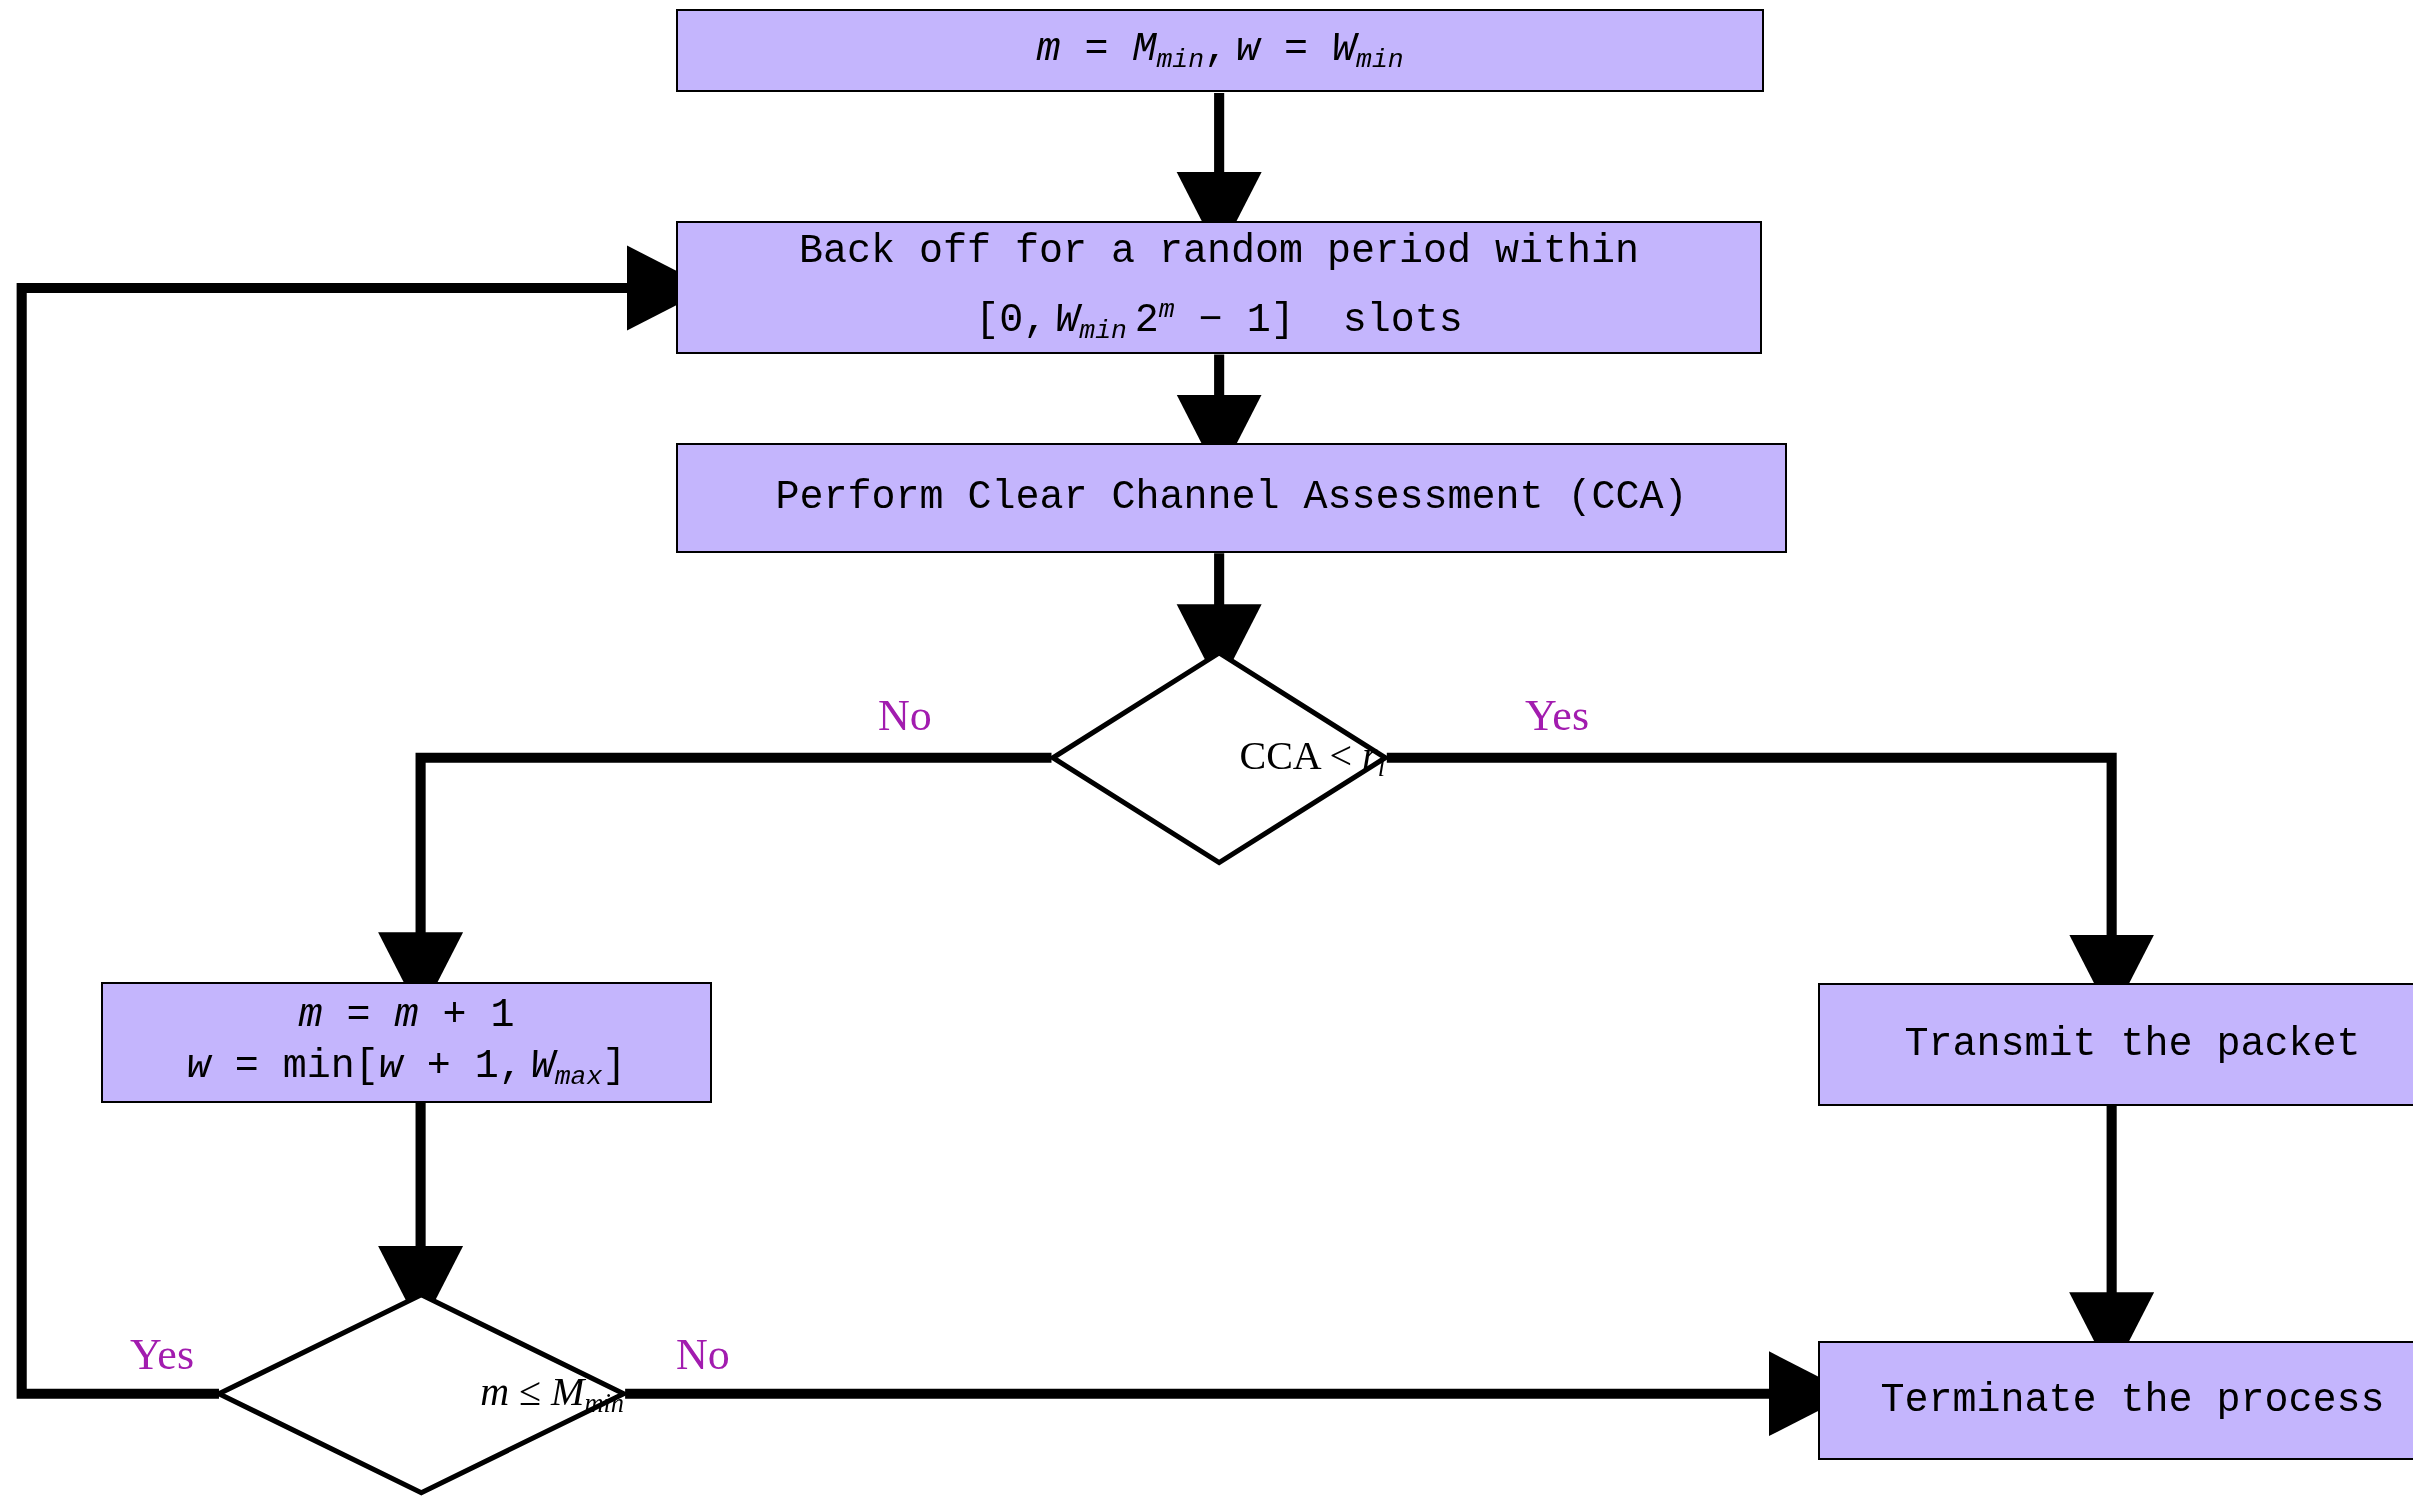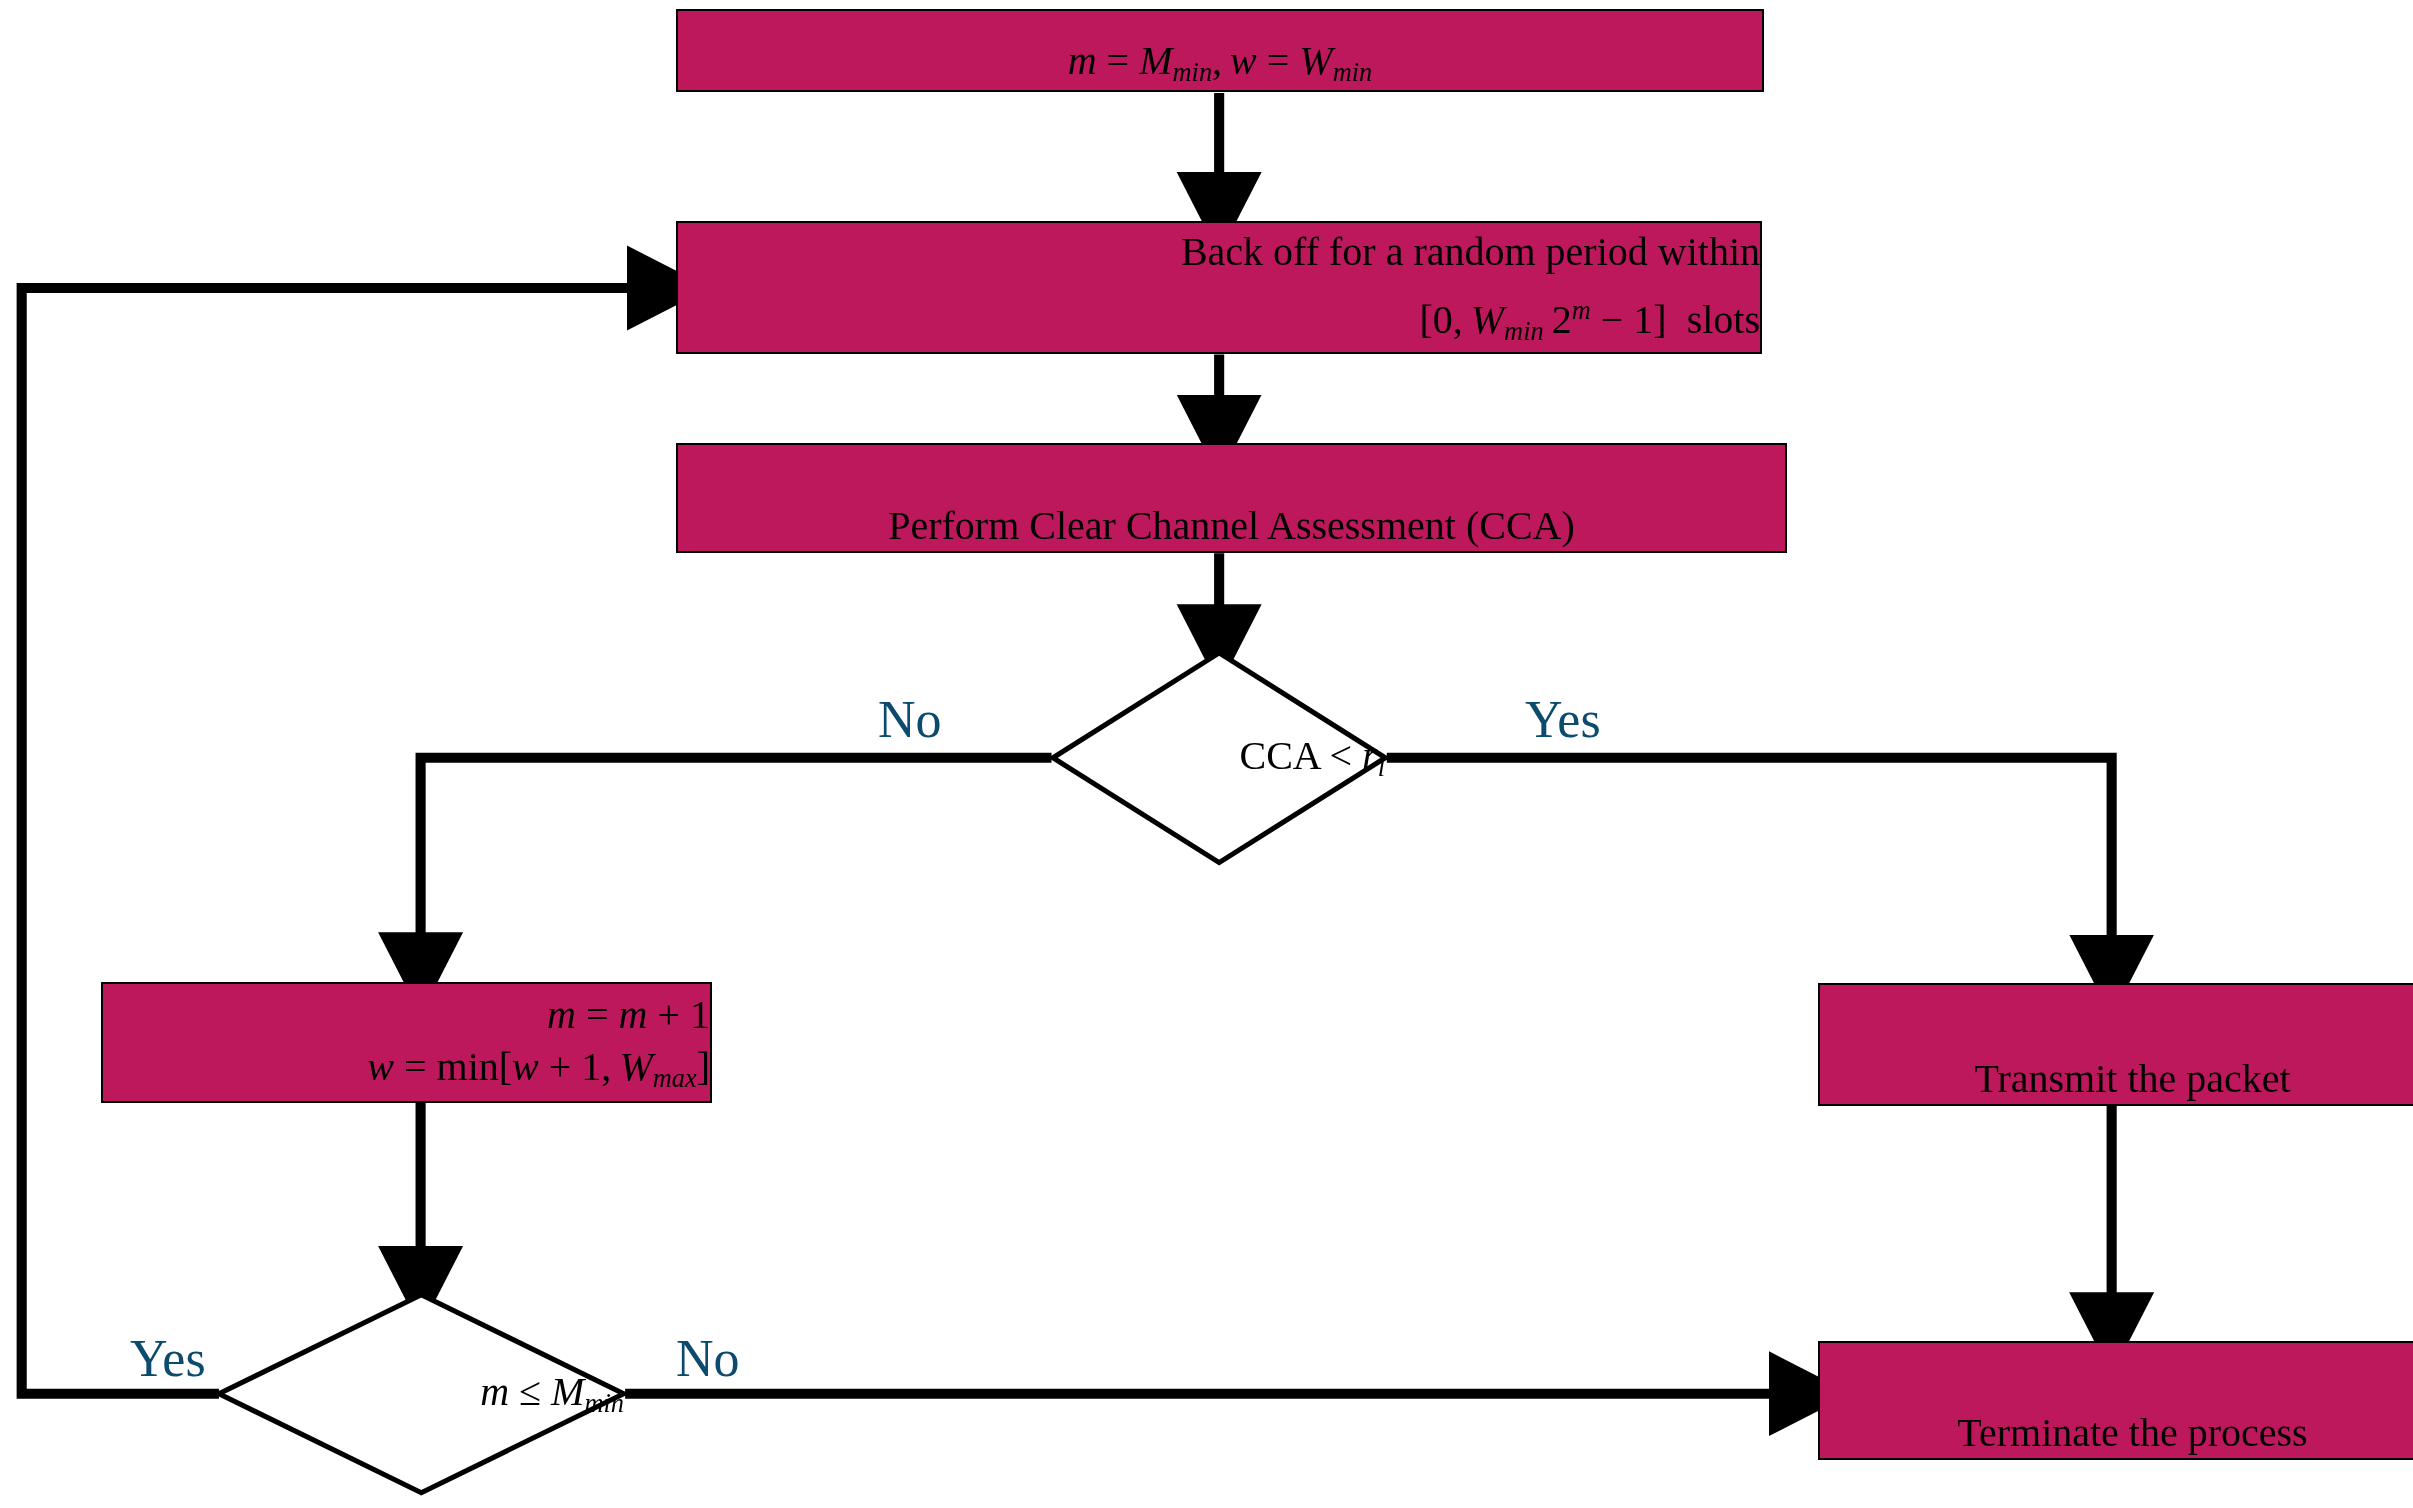--- a/index.html
+++ b/index.html
@@ -1,29 +1,29 @@
 <!DOCTYPE html>
 <html style="font-size:11.6px"><head>
 <meta charset="utf-8">
 <style>
   html,body{margin:0;padding:0;background:#ffffff;}
   body{width:2413px;height:1509px;overflow:hidden;
        font-family:"Liberation Serif","DejaVu Serif",serif;}
   #stage{position:relative;width:2413px;height:1509px;background:#fff;}
   svg#wires{position:absolute;left:0;top:0;width:2413px;height:1509px;}
   .node{position:absolute;box-sizing:border-box;display:flex;
-        align-items:flex-end;justify-content:center;text-align:center;
-        background:#be185d;color:#000;}
+        align-items:center;justify-content:center;text-align:center;
+        background:#c4b5fd;color:#000;font-family:Liberation Mono, monospace;}
   .rect{border:2.9px solid #000;}
   .nodetext{display:block;line-height:1.28;white-space:nowrap;}
   .f{font-size:40px;}
   .mi{font-style:italic;}
   .sub{font-size:0.66em;font-style:italic;vertical-align:-0.28em;}
   .sup{font-size:0.66em;font-style:italic;vertical-align:0.52em;}
-  .edgelabel{position:absolute;font-size:52px;color:#0c4a6e;white-space:nowrap;}
+  .edgelabel{position:absolute;font-size:44px;color:#a21caf;white-space:nowrap;}
   .dialabel{position:absolute;font-size:40px;color:#000;white-space:nowrap;
             display:flex;align-items:center;justify-content:flex-end;}
 </style>
 </head>
 <body>
 
 <div id="stage">
 
   <svg id="wires" viewBox="0 0 3339 2087">
     <defs>

